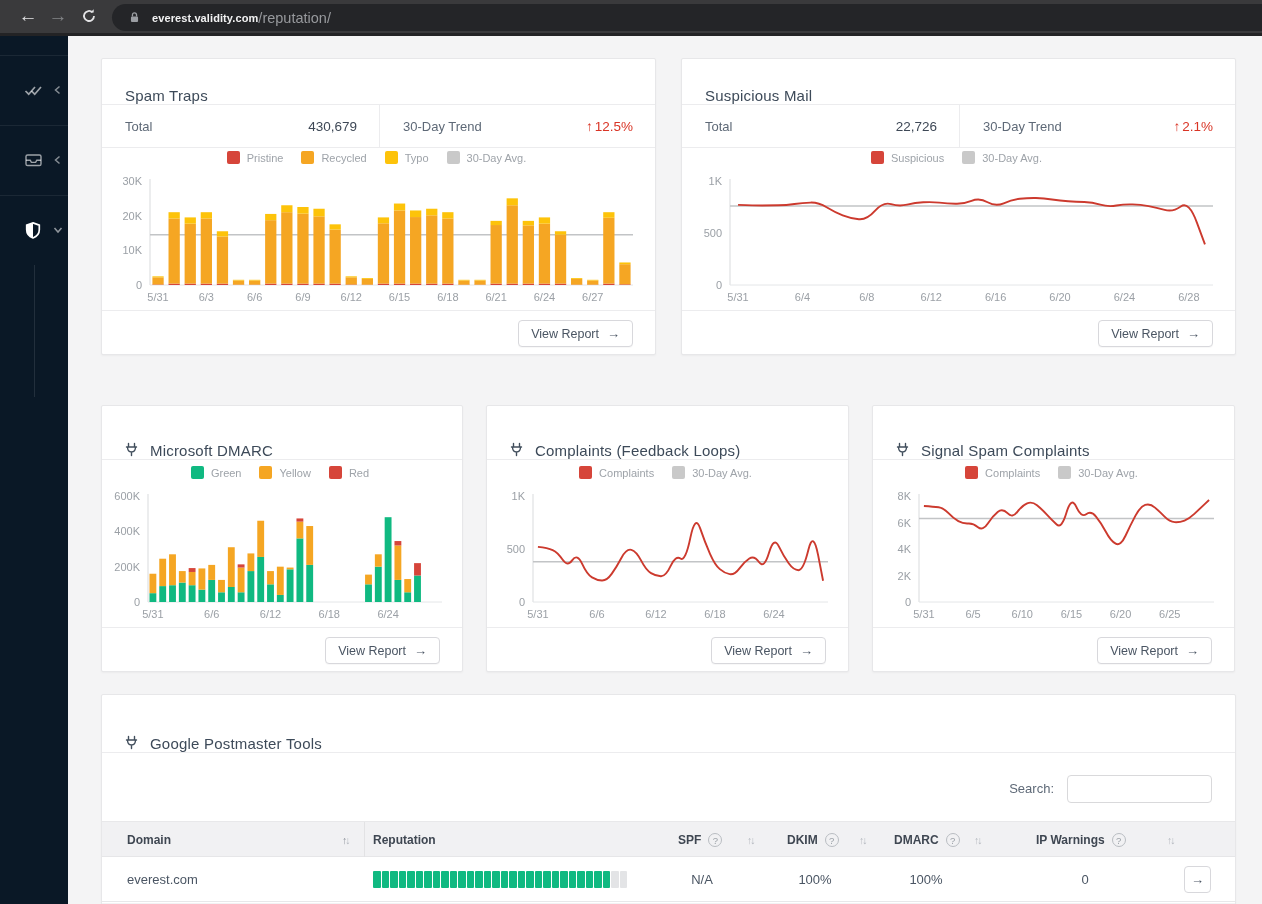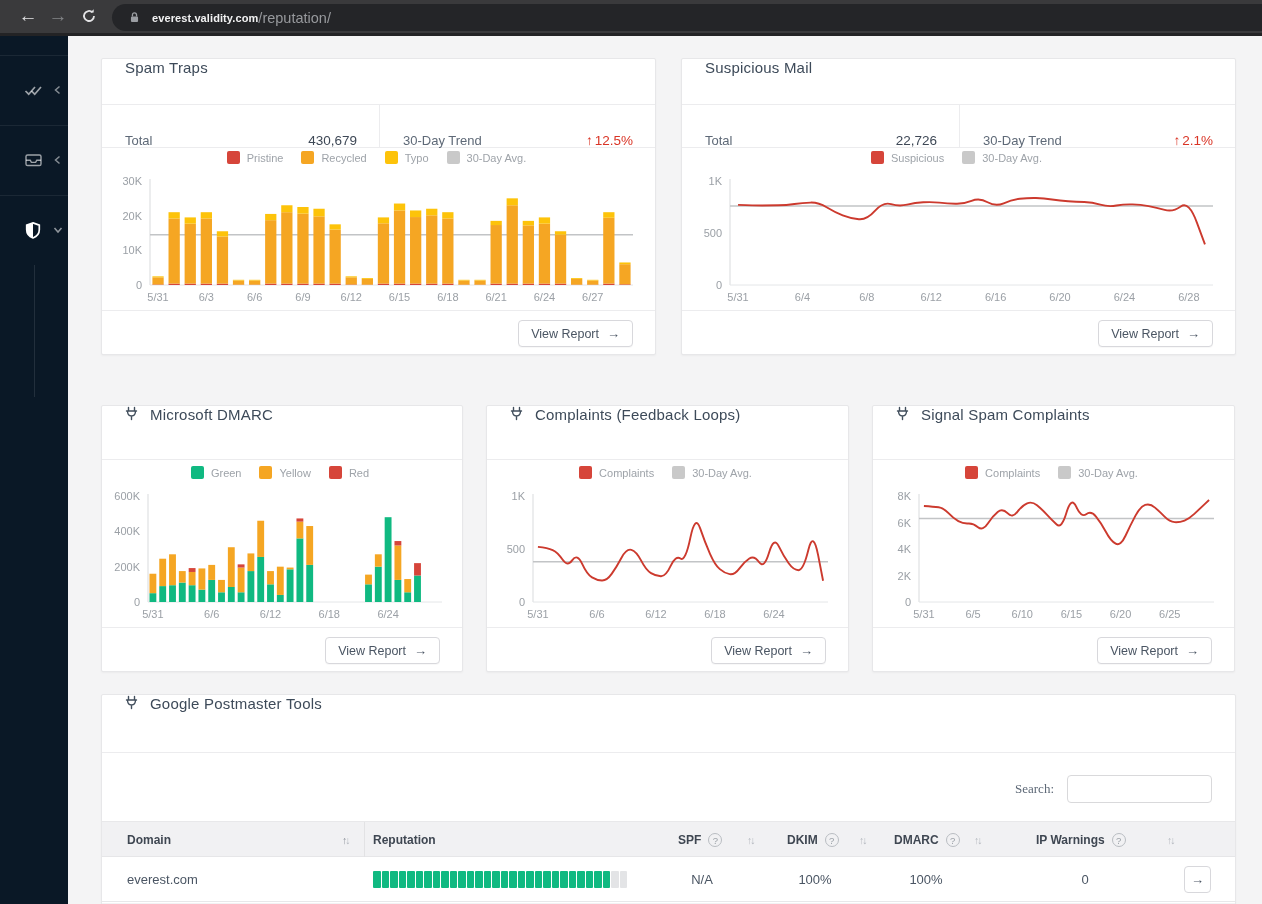--- a/index.html
+++ b/index.html
@@ -18,49 +18,49 @@
   
   .sidebar { position:absolute; left:0; top:36px; width:68px; height:868px; background:#0A1826; }
   .sb-div { position:absolute; left:0; width:68px; height:1px; background:rgba(255,255,255,0.07); }
   .sb-item { position:absolute; left:0; width:68px; height:70px; display:flex; align-items:center; cursor:pointer; }
   .sb-ic { position:absolute; left:24px; display:flex; }
   .sb-chev { position:absolute; left:52px; display:flex; }
   .sb-vline { position:absolute; left:34px; top:229px; width:1px; height:132px; background:rgba(255,255,255,0.10); }
 
   
   .card { position:absolute; background:#fff; border:1px solid #E7E7E9; border-radius:2px; box-shadow:0 1px 2px rgba(0,0,0,0.04); overflow:hidden; }
-  .title-row { position:absolute; left:0; top:0; right:0; border-bottom:1px solid #ECECEE; display:flex; align-items:flex-start; }
+  .title-row { position:absolute; left:0; top:0; right:0; border-bottom:1px solid #ECECEE; display:flex; align-items:flex-end; }
   .title-row.h46 { height:46px; }
   .title-row.h54 { height:54px; }
   .title-row.h58 { height:58px; }
   .card-title { font-size:15px; font-weight:500; color:#3D4A59; margin-left:23px; letter-spacing:.2px; }
   .card-title.with-icon { margin-left:10px; }
   .plug-ic { margin-left:21px; display:flex; color:#414E5C; }
 
   .stat-row { position:absolute; left:0; top:46px; width:100%; height:43px; border-bottom:1px solid #ECECEE; }
-  .stat-cell { position:absolute; top:0; height:43px; display:flex; align-items:flex-end; }
+  .stat-cell { position:absolute; top:0; height:43px; display:flex; align-items:center; }
   .stat-cell.c1 { left:0; width:277px; }
   .stat-cell.c2 { left:277px; right:0; border-left:1px solid #ECECEE; }
   .stat-label { font-size:13px; color:#5E6977; margin-left:23px; }
   .stat-value { position:absolute; right:22px; font-size:13.5px; color:#3E4856; }
   .stat-value.trend { color:#D93425; font-weight:500; }
   .trend-arrow { font-weight:700; margin-right:2px; }
 
   .chart-host { position:absolute; left:4px; right:8px; }
   .legend { height:24px; display:flex; align-items:flex-start; justify-content:center; gap:18px; }
   .lg-item { display:flex; align-items:center; gap:7px; font-size:11px; color:#9EA3A9; }
   .sw { width:13px; height:13px; border-radius:2px; display:inline-block; }
   .plot { position:relative; }
 
   .card-footer { position:absolute; left:0; right:0; border-top:1px solid #ECECEE; height:45px; }
   .view-report { position:absolute; right:22px; top:9px; height:27px; padding:0 12px; background:#fff; border:1px solid #D8D8DC; border-radius:4px; font-family:"Liberation Sans",sans-serif; font-size:12.5px; color:#4A5563; display:flex; align-items:center; cursor:pointer; box-shadow:0 1px 1px rgba(0,0,0,0.03); }
   .view-report .arr { margin-left:8px; font-size:13px; }
 
   
-  .search-label { position:absolute; right:181px; top:86px; font-size:13px; color:#5E6977;font-family:Liberation Serif, serif; }
+  .search-label { position:absolute; right:181px; top:86px; font-size:13px; color:#5E6977; }
   .search-input { position:absolute; right:23px; top:80px; width:145px; height:28px; border:1px solid #D9D9DB; border-radius:4px; background:#fff; font-family:"Liberation Sans",sans-serif; font-size:13px; padding:0 8px; color:#3E4856; }
   .tbl-header { position:absolute; left:0; right:0; top:126px; height:36px; background:#F1F1F3; border-top:1px solid #E8E8EA; border-bottom:1px solid #E6E6E8; }
   .th { position:absolute; top:0; height:36px; display:flex; align-items:center; font-size:12px; font-weight:700; color:#3F4752; }
   .help { width:14px; height:14px; border:1px solid #B9BDC2; border-radius:50%; color:#9AA0A6; font-size:9.5px; font-weight:400; display:inline-flex; align-items:center; justify-content:center; margin-left:7px; }
   .sort { font-size:10.5px; letter-spacing:-2px; color:#B6BAC0; font-weight:400; cursor:pointer; }
   .sort .u-dark { color:#8E939B; }
   .th-div { position:absolute; left:262px; top:0; width:1px; height:36px; background:#E2E2E4; }
   .tbl-row { position:absolute; left:0; right:0; top:162px; height:45px; background:#fff; border-bottom:1px solid #E8E8EA; }
   .td { position:absolute; top:0; height:45px; display:flex; align-items:center; font-size:13px; color:#4A5563; }
   .td.center { justify-content:center; width:60px; }

